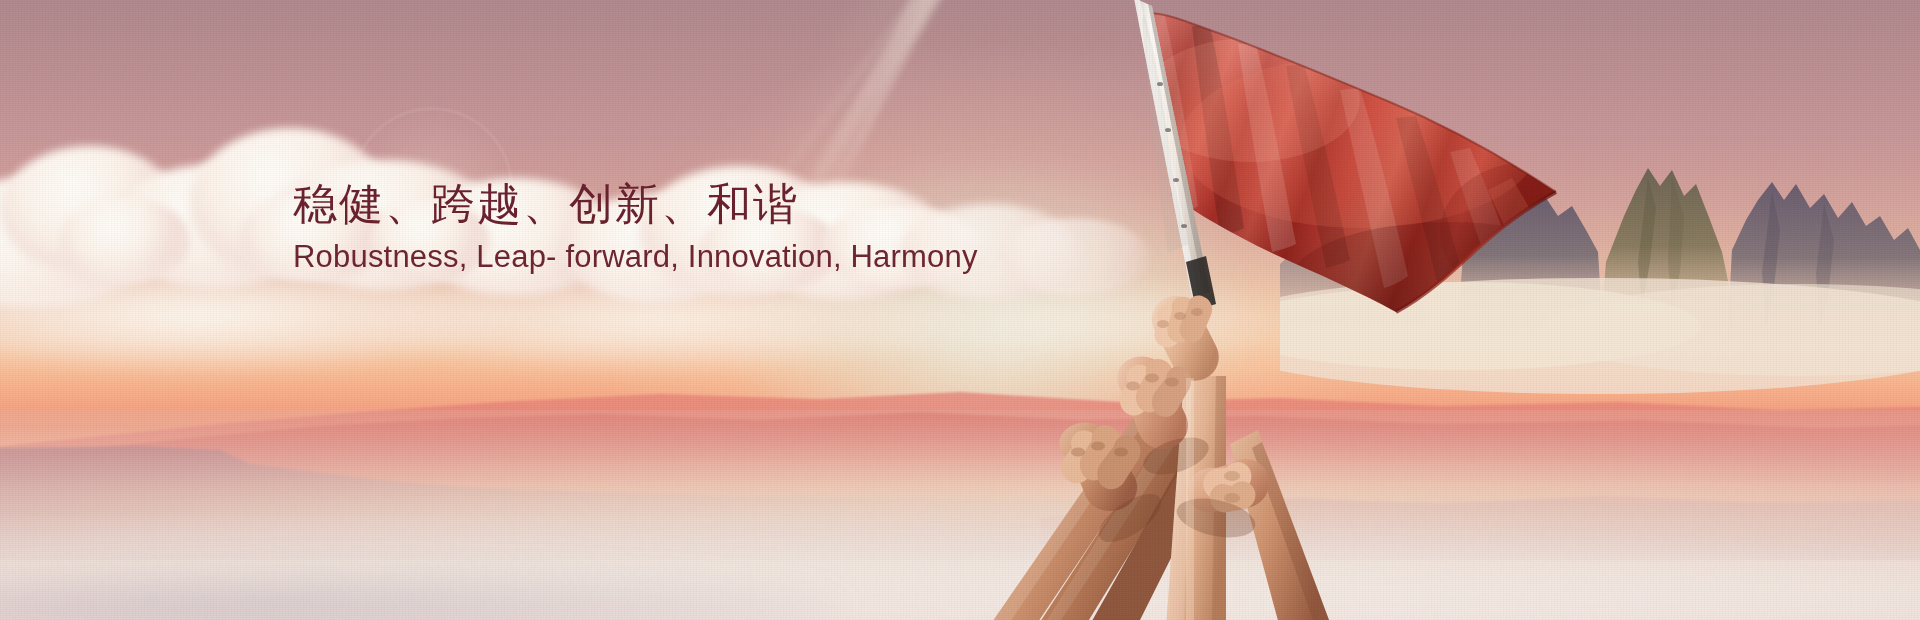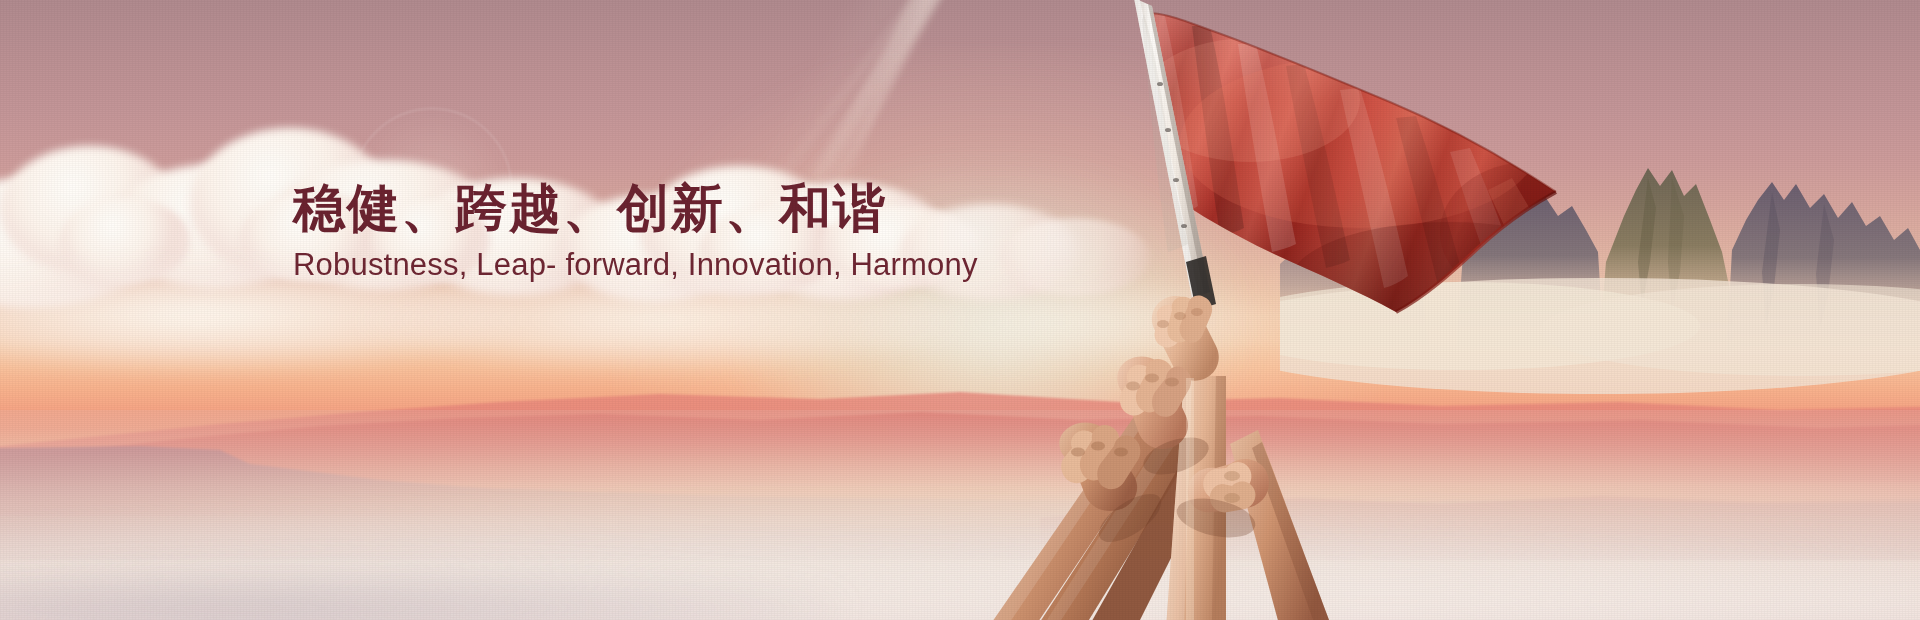--- a/index.html
+++ b/index.html
@@ -169,22 +169,22 @@
 
   
   .copy {
     position:absolute;
     left:293px;
     top:182px;
     width:640px;
   }
   .headline {
     font-family:"Liberation Sans", sans-serif;
-    font-size:52px;
-    font-weight:700;
+    font-size:44px;
+    font-weight:400;
     letter-spacing:2px;
     line-height:1.0;
     color:#6b2330;
     white-space:nowrap;
     text-shadow:0 1px 2px rgba(255,255,255,0.30);
   }
   .subline {
     margin-top:14px;
     font-family:"Liberation Sans", sans-serif;
     font-size:31px;

